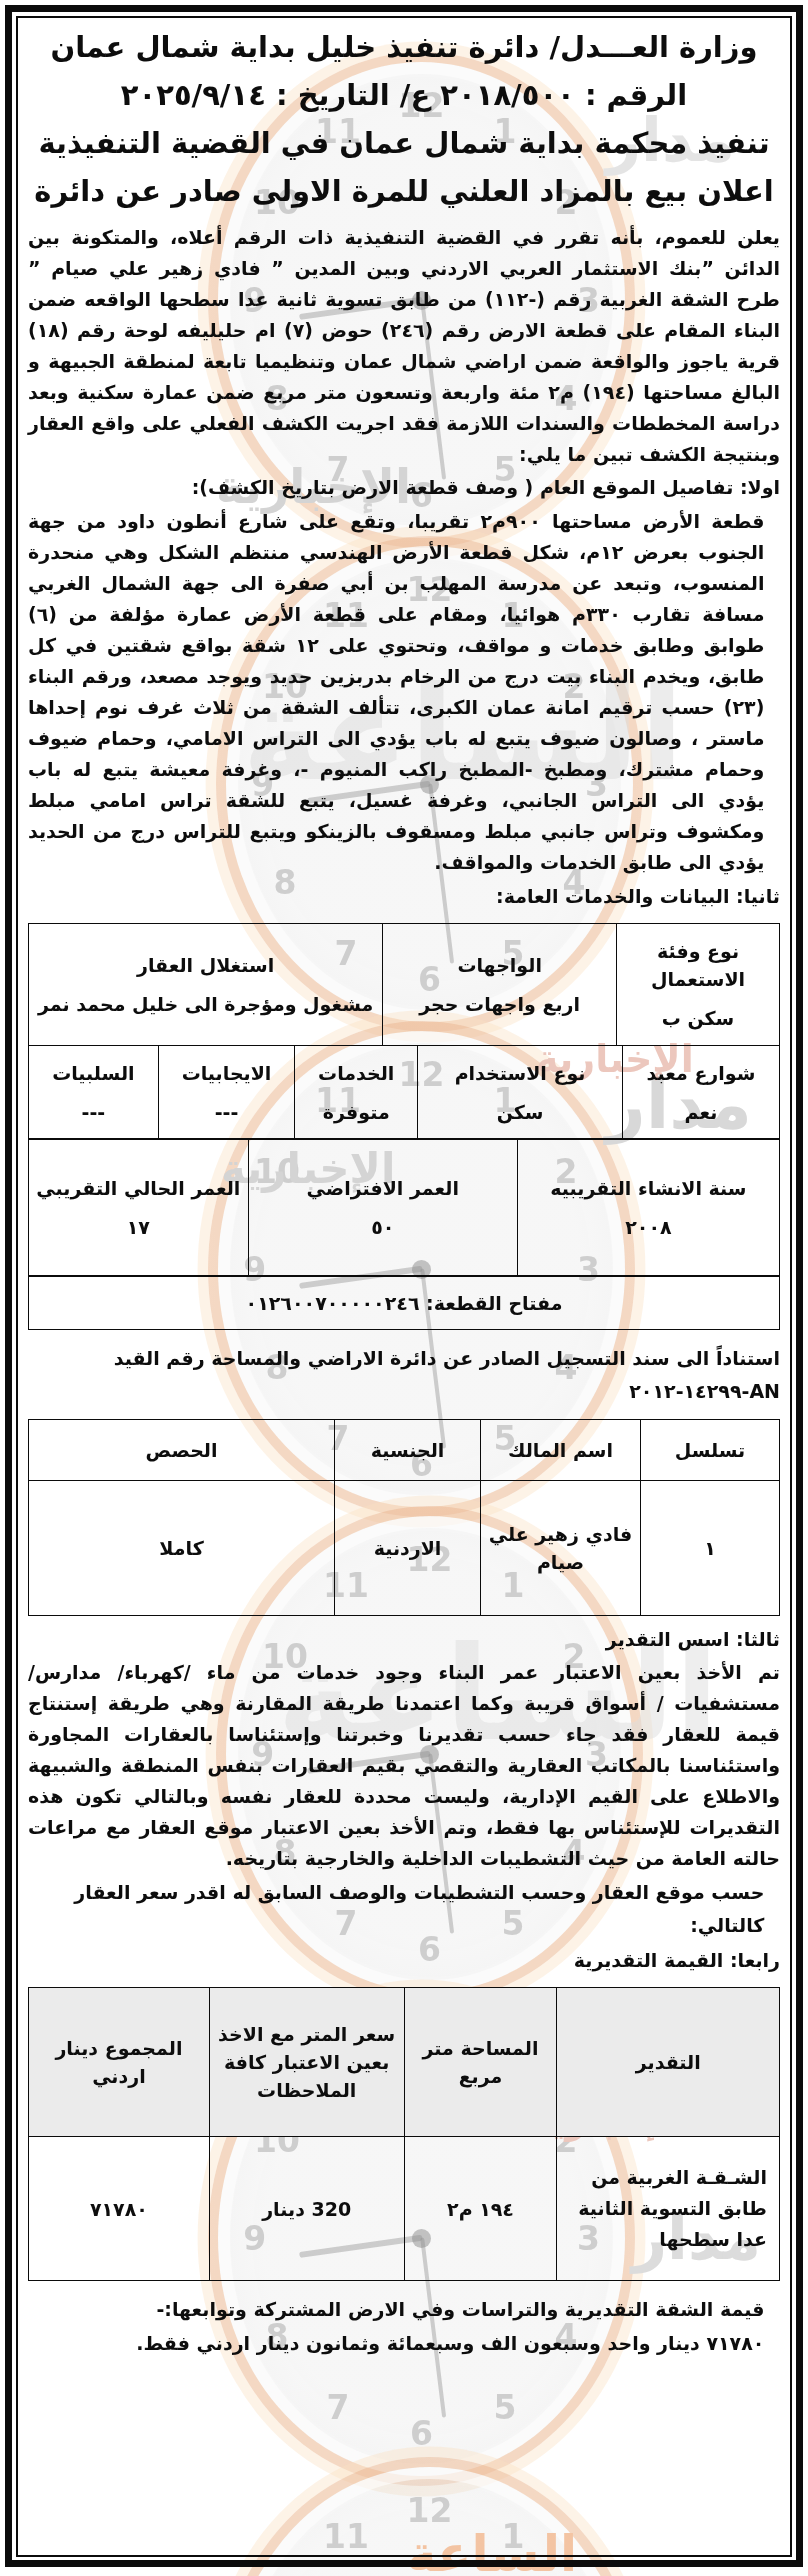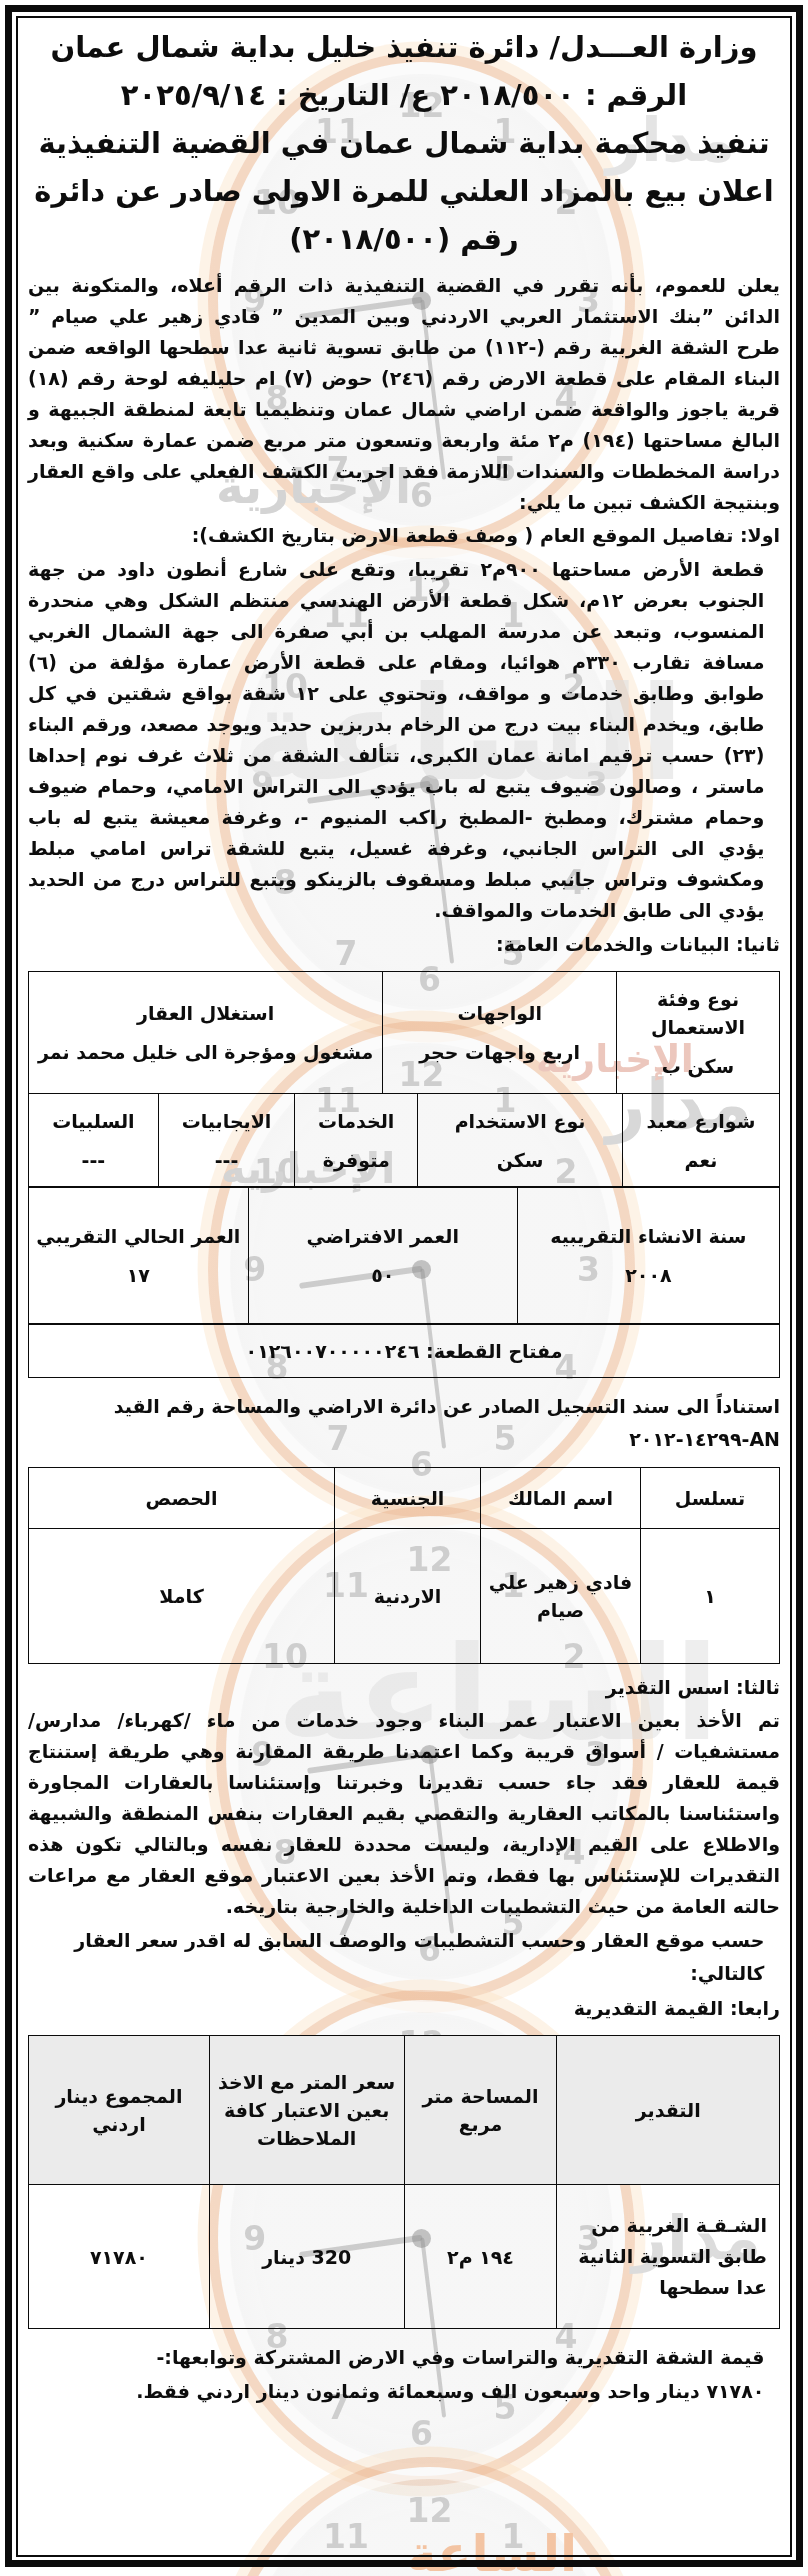--- a/index.html
+++ b/index.html
@@ -166,21 +166,20 @@
 <div class="outer-border"></div>
 <div class="inner-border"></div>
 
 <div class="content">
 
   <div class="hdr">
     <div>وزارة العـــدل/ دائرة تنفيذ خليل بداية شمال عمان</div>
     <div>الرقم : ٢٠١٨/٥٠٠ ع/ التاريخ : ٢٠٢٥/٩/١٤</div>
     <div>تنفيذ محكمة بداية شمال عمان في القضية التنفيذية</div>
     <div>اعلان بيع بالمزاد العلني للمرة الاولى صادر عن دائرة</div>
-    <div>رقم (٢٠١٨/٥٠٠)</div>
   </div>
 
   <p class="para gap-s">يعلن للعموم، بأنه تقرر في القضية التنفيذية ذات الرقم أعلاه، والمتكونة بين الدائن ”بنك الاستثمار العربي الاردني وبين المدين ” فادي زهير علي صيام ” طرح الشقة الغربية رقم (-١١٢) من طابق تسوية ثانية عدا سطحها الواقعه ضمن البناء المقام على قطعة الارض رقم (٢٤٦) حوض (٧) ام حليليفه لوحة رقم (١٨) قرية ياجوز والواقعة ضمن اراضي شمال عمان وتنظيميا تابعة لمنطقة الجبيهة و البالغ مساحتها (١٩٤) م٢ مئة واربعة وتسعون متر مربع ضمن عمارة سكنية وبعد دراسة المخططات والسندات اللازمة فقد اجريت الكشف الفعلي على واقع العقار وبنتيجة الكشف تبين ما يلي:</p>
 
   <div class="h-line">اولا: تفاصيل الموقع العام ( وصف قطعة الارض بتاريخ الكشف):</div>
   <p class="para indent">قطعة الأرض مساحتها ٩٠٠م٢ تقريبا، وتقع على شارع أنطون داود من جهة الجنوب بعرض ١٢م، شكل قطعة الأرض الهندسي منتظم الشكل وهي منحدرة المنسوب، وتبعد عن مدرسة المهلب بن أبي صفرة الى جهة الشمال الغربي مسافة تقارب ٣٣٠م هوائيا، ومقام على قطعة الأرض عمارة مؤلفة من (٦) طوابق وطابق خدمات و مواقف، وتحتوي على ١٢ شقة بواقع شقتين في كل طابق، ويخدم البناء بيت درج من الرخام بدربزين حديد ويوجد مصعد، ورقم البناء (٢٣) حسب ترقيم امانة عمان الكبرى، تتألف الشقة من ثلاث غرف نوم إحداها ماستر ، وصالون ضيوف يتبع له باب يؤدي الى التراس الامامي، وحمام ضيوف وحمام مشترك، ومطبخ -المطبخ راكب المنيوم -، وغرفة معيشة يتبع له باب يؤدي الى التراس الجانبي، وغرفة غسيل، يتبع للشقة تراس امامي مبلط ومكشوف وتراس جانبي مبلط ومسقوف بالزينكو ويتبع للتراس درج من الحديد يؤدي الى طابق الخدمات والمواقف.</p>
 
   <div class="h-line">ثانيا: البيانات والخدمات العامة:</div>
 
   <div class="tblock">

